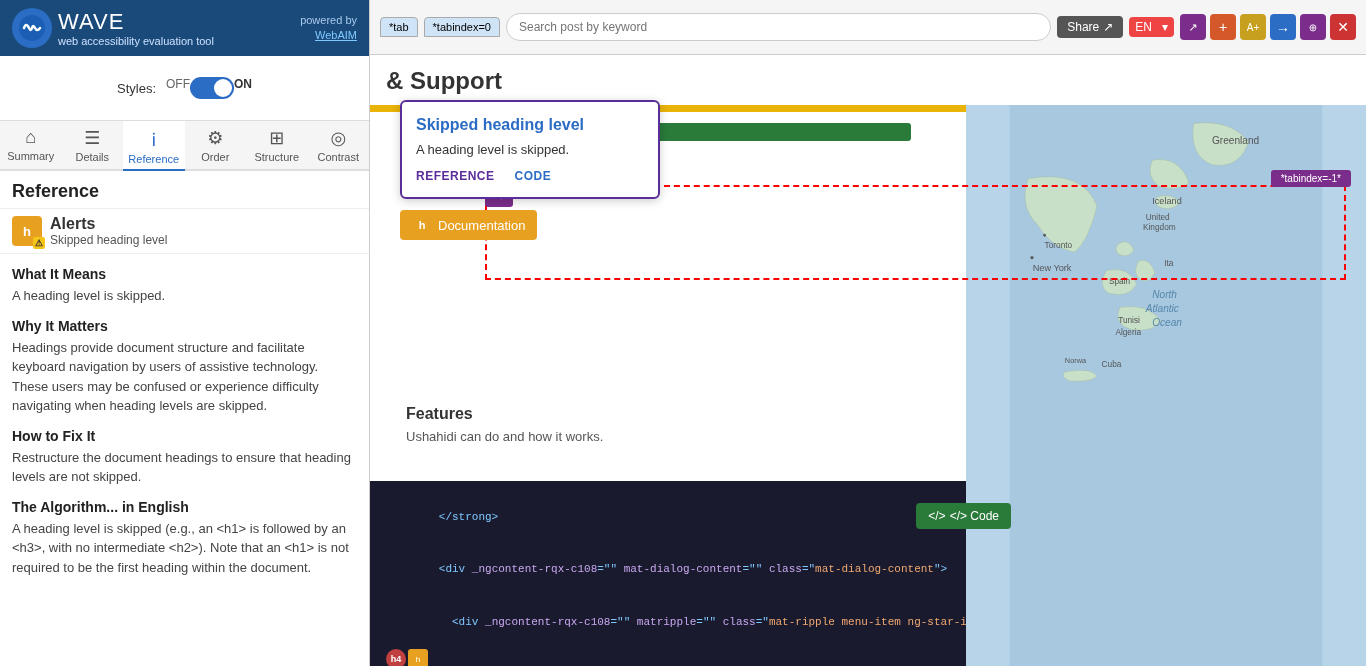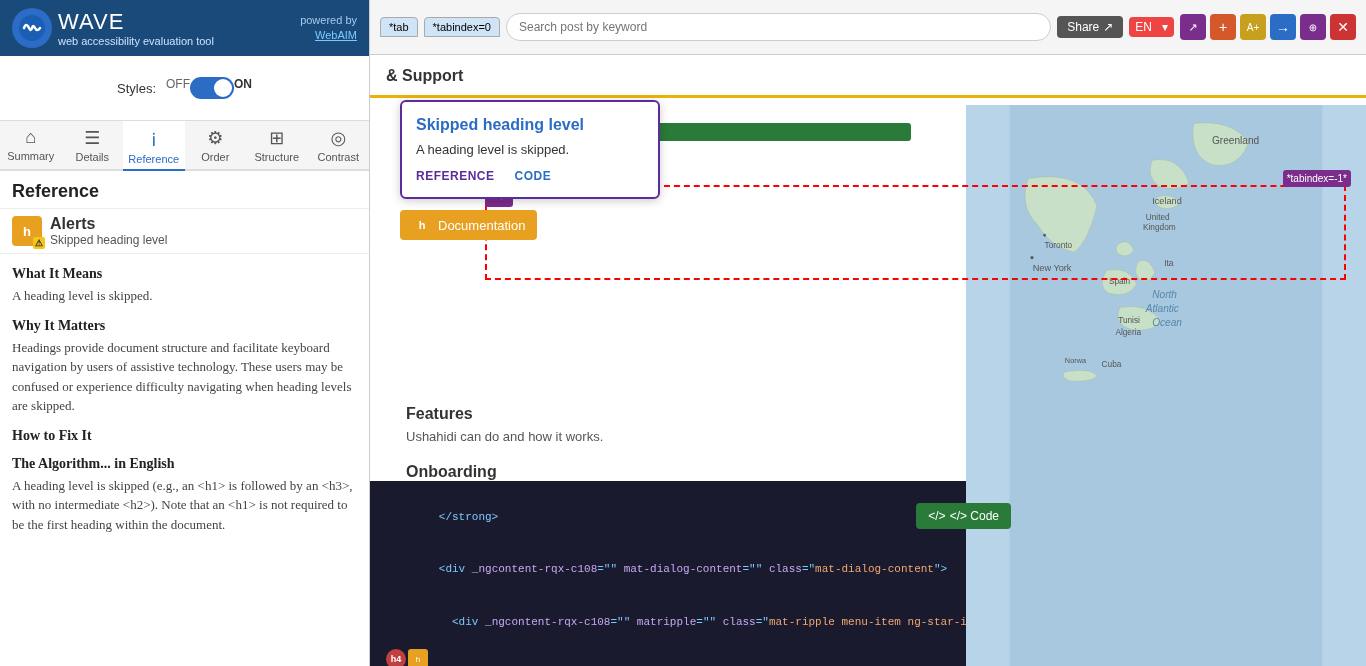--- a/index.html
+++ b/index.html
@@ -189,21 +189,20 @@
 
     
     .content-area {
       flex: 1;
       overflow-y: auto;
       padding: 12px;
       background: #fff;
     }
     .content-section {
       margin-bottom: 12px;
-      font-family: Liberation Serif, serif;
     }
     .content-section h3 {
       font-size: 14px;
       font-weight: bold;
       color: #222;
       margin-bottom: 4px;
     }
     .content-section p {
       font-size: 13px;
       color: #444;
@@ -308,24 +307,24 @@
       left: 0;
       right: 0;
       bottom: 0;
       background: white;
       overflow: hidden;
     }
 
     
     .page-header {
       padding: 12px 16px 10px;
-      font-size: 16px;
+      font-size: 24px;
       font-weight: bold;
       color: #333;
-      border-bottom: 3px solid #eab308;
+      border-bottom: 7px solid #eab308;
     }
 
     
     .doc-btn {
       position: absolute;
       top: 60px;
       left: 30px;
       background: #e8a020;
       color: white;
       border: none;
@@ -523,20 +522,21 @@
     <div class="content-section">
       <h3>What It Means</h3>
       <p>A heading level is skipped.</p>
     </div>
     <div class="content-section">
       <h3>Why It Matters</h3>
       <p>Headings provide document structure and facilitate keyboard navigation by users of assistive technology. These users may be confused or experience difficulty navigating when heading levels are skipped.</p>
     </div>
     <div class="content-section">
       <h3>How to Fix It</h3>
+      <p>Restructure the document headings to ensure that heading levels are not skipped.</p>
     </div>
     <div class="content-section">
       <h3>The Algorithm... in English</h3>
       <p>A heading level is skipped (e.g., an &lt;h1&gt; is followed by an &lt;h3&gt;, with no intermediate &lt;h2&gt;). Note that an &lt;h1&gt; is not required to be the first heading within the document.</p>
     </div>
   </div>
 </div>
 
 <div class="right-area">
 
@@ -563,21 +563,21 @@
   </div>
 
   <div class="main-content">
 
     <div class="page-header">&amp; Support</div>
 
     <div class="close-badge" style="position:absolute;top:68px;left:215px;z-index:8;background:#2a7a3a;color:white;font-size:11px;padding:3px 8px;border-radius:3px;">
       <span>'ose'</span>
     </div>
 
-    <div style="position:absolute;top:115px;right:15px;z-index:8;background:#7b2d8b;color:white;font-size:10px;padding:3px 4px;border-radius:3px;">
+    <div style="position:absolute;top:115px;right:15px;z-index:8;background:#7b2d8b;color:white;font-size:10px;padding:3px 10px;border-radius:3px;">
       <span>*tabindex=-1*</span>
     </div>
 
     <div style="position:absolute;top:130px;left:115px;right:20px;height:95px;border:2px dashed red;pointer-events:none;z-index:6;"></div>
 
     <div style="position:absolute;top:128px;left:115px;background:#7b2d8b;color:white;width:28px;height:24px;border-radius:3px;display:flex;align-items:center;justify-content:center;font-size:16px;z-index:7;">→</div>
 
     <button class="doc-btn" style="position:absolute;top:155px;left:30px;z-index:12;">
       <span style="background:#e8a020;color:white;width:20px;height:20px;border-radius:3px;display:flex;align-items:center;justify-content:center;font-size:11px;font-weight:bold;">h</span>
       <span>Documentation</span>
@@ -590,21 +590,20 @@
         <a class="tooltip-ref-link">REFERENCE</a>
         <a class="tooltip-code-link">CODE</a>
       </div>
     </div>
 
     <div class="features-section" style="position:absolute;top:340px;left:20px;right:360px;">
       <div class="features-title">Features</div>
       <div class="features-text">Ushahidi can do and how it works.</div>
     </div>
 
-    <div style="position:absolute;top:400px;left:20px;" class="onboarding-title">Onboarding</div>
 
     <div style="position:absolute;top:448px;right:355px;background:#2a7a3a;color:white;border:none;border-radius:4px;padding:6px 12px;font-size:12px;cursor:pointer;display:flex;align-items:center;gap:4px;z-index:8;">
       <span>&lt;/&gt;</span>
       <span>&lt;/&gt;  Code</span>
     </div>
 
     <div style="position:absolute;bottom:0;left:0;right:355px;background:#1a1a2e;padding:10px 16px;height:185px;overflow:hidden;">
       <div class="code-line">
         <span class="code-tag">&lt;/strong&gt;</span>
       </div>

